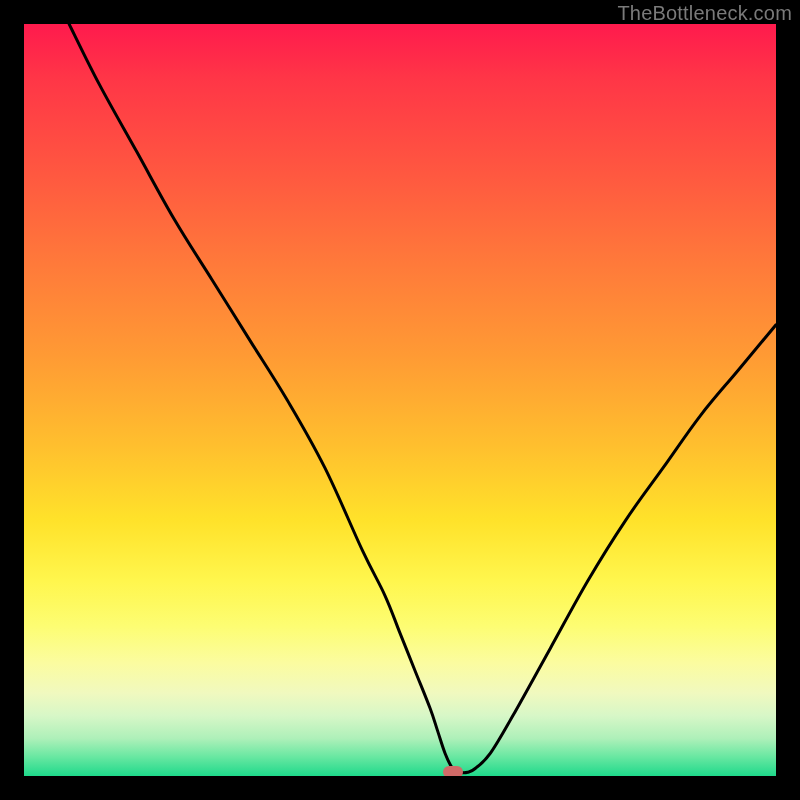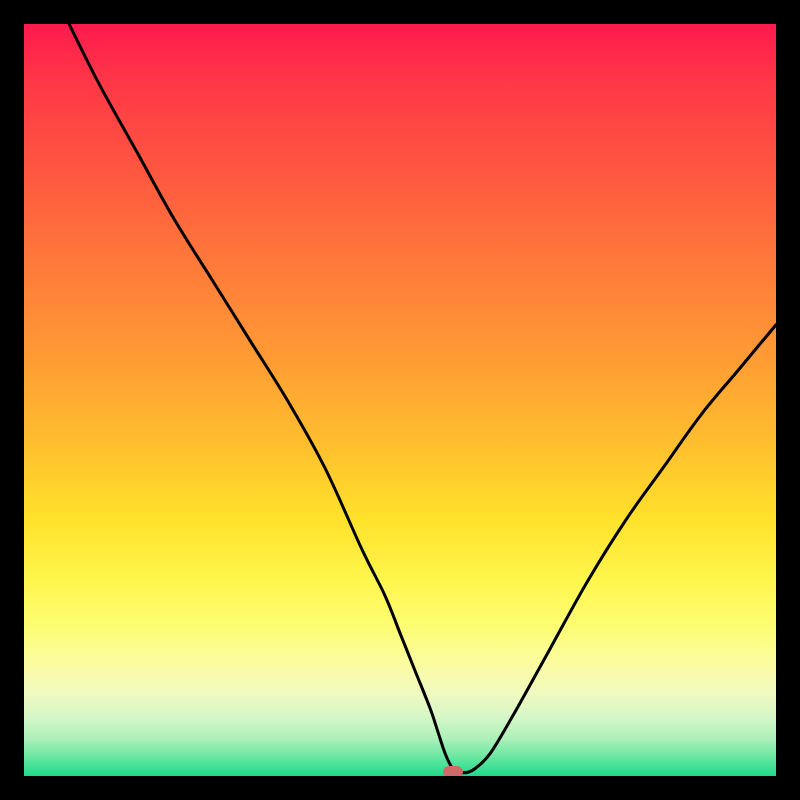--- a/index.html
+++ b/index.html
@@ -77,13 +77,14 @@
 <body>
 
 <div class="frame">
   <div class="plot">
     <div class="gradient"></div>
     <svg class="curve" viewBox="0 0 752 752" preserveAspectRatio="none">
       <path fill="none" stroke="#000" stroke-width="3" stroke-linejoin="round" stroke-linecap="round" d="M 45.12,0 C 50.5344,10.828799999999994 63.0176,37.148799999999966 75.2,60.15999999999997 C 87.3824,83.17119999999997 99.264,103.47520000000003 112.8,127.84000000000003 C 126.336,152.20480000000003 136.864,172.5088 150.4,195.51999999999998 C 163.936,218.53119999999996 174.464,234.02239999999995 188,255.67999999999995 C 201.536,277.33759999999995 212.064,294.18240000000003 225.6,315.84000000000003 C 239.136,337.49760000000003 249.664,352.9888 263.2,376 C 276.736,399.0112 287.264,416.608 300.8,443.68 C 314.336,470.752 327.57120000000003,503.3888 338.40000000000003,526.4 C 349.22880000000004,549.4112 354.192,556.6304 360.96,571.52 C 367.72799999999995,586.4096 370.5856,595.584 376,609.12 C 381.4144,622.6560000000001 385.6256,633.184 391.04,646.72 C 396.4544,660.2560000000001 402.01920000000007,673.4912 406.08000000000004,684.32 C 410.1408,695.1488 410.8928,698.7583999999999 413.6,706.88 C 416.3072,715.0016 418.41280000000006,722.672 421.12000000000006,729.44 C 423.82720000000006,736.2080000000001 425.9328,741.096 428.64,744.48 C 431.3472,747.864 433.45279999999997,747.5632 436.15999999999997,748.24 C 438.86719999999997,748.9168 440.97279999999995,748.9168 443.67999999999995,748.24 C 446.38719999999995,747.5632 447.13919999999996,747.864 451.2,744.48 C 455.2608,741.096 459.472,738.9152 466.24,729.44 C 473.00800000000004,719.9648000000001 477.9712,710.7904000000001 488.8,691.84 C 499.6288,672.8896 512.864,648.5247999999999 526.4,624.16 C 539.9359999999999,599.7952 550.4639999999999,579.4912 564,556.48 C 577.5360000000001,533.4688 588.0640000000001,516.624 601.6,496.32 C 615.136,476.01599999999996 625.6639999999999,462.6304 639.1999999999999,443.68 C 652.736,424.7296 663.264,408.63680000000005 676.8000000000001,391.04 C 690.3360000000001,373.4432 700.864,362.16319999999996 714.4,345.91999999999996 C 727.9359999999999,329.67679999999996 745.232,308.9216 752,300.8"></path>
     </svg>
     <div class="marker" style="left: 428.64px; top: 748.24px;"></div>
   </div>
+  <div class="watermark">TheBottleneck.com</div>
 </div>
 
 </body></html>

